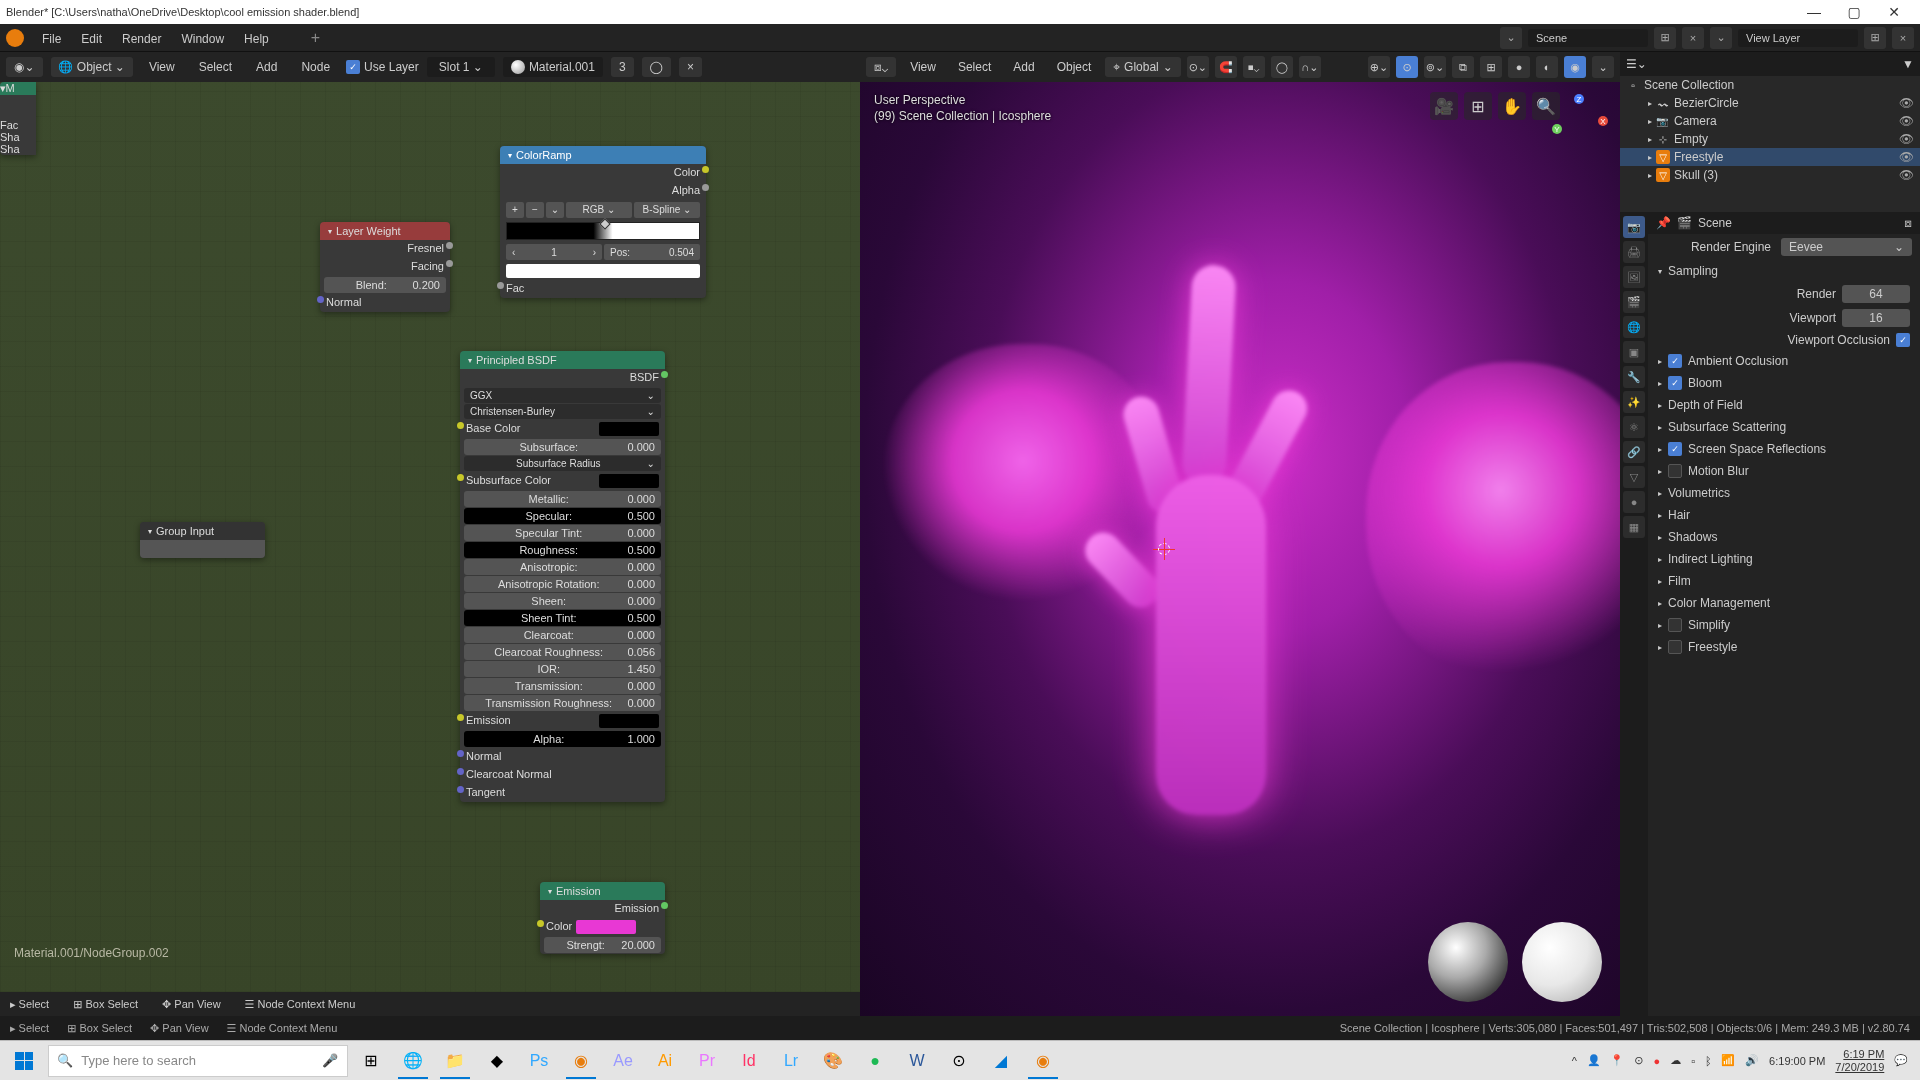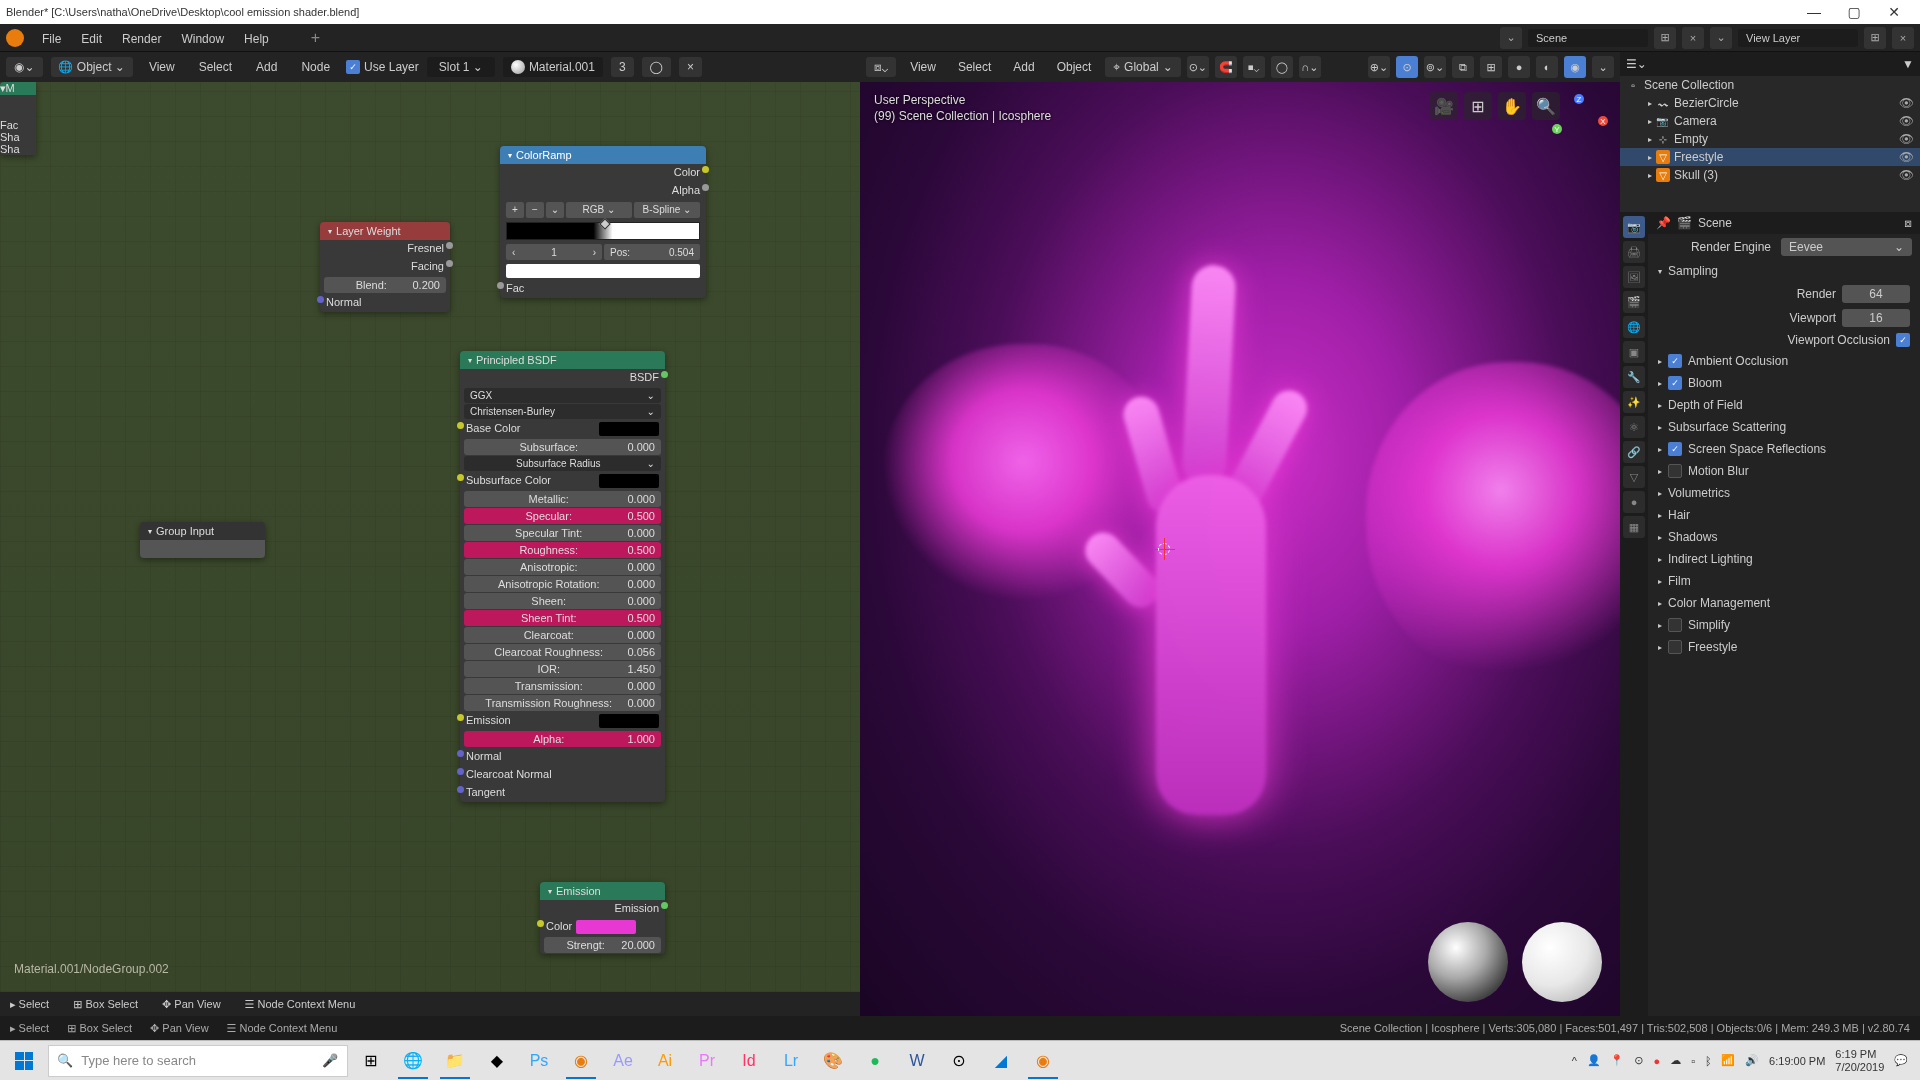--- a/index.html
+++ b/index.html
@@ -32,37 +32,37 @@
 .node-header .checkbox { width: 14px; height: 14px; background: #4a7fd4; border-radius: 2px; display: inline-flex; align-items: center; justify-content: center; color: #fff; font-size: 9px; margin-right: 4px; }
 .node-header .slot { background: #1c1c1c; padding: 3px 12px; border-radius: 3px; }
 .node-header .mat { background: #1c1c1c; padding: 3px 8px; border-radius: 3px; display: flex; align-items: center; gap: 4px; }
 .node-header .mat-sphere { width: 14px; height: 14px; border-radius: 50%; background: radial-gradient(circle at 35% 35%, #fff, #999); }
 
 .node-canvas { flex: 1; position: relative; overflow: hidden; background-image: 
   repeating-linear-gradient(90deg, rgba(0,0,0,0.06) 0 1px, transparent 1px 25px),
   repeating-linear-gradient(0deg, rgba(0,0,0,0.06) 0 1px, transparent 1px 25px); }
 
 .node-footer { height: 24px; background: #232323; display: flex; align-items: center; padding: 0 10px; font-size: 11px; color: #ccc; gap: 24px; }
-.node-breadcrumb { position: absolute; bottom: 16px; left: 14px; color: #b8b8a4; font-size: 12px; }
+.node-breadcrumb { position: absolute; bottom: 32px; left: 14px; color: #b8b8a4; font-size: 12px; }
 
 
 .nnode { position: absolute; background: #393939; border-radius: 4px; font-size: 11px; color: #ddd; box-shadow: 0 2px 6px rgba(0,0,0,0.4); }
 .nnode .ntitle { padding: 3px 8px; border-radius: 4px 4px 0 0; display: flex; align-items: center; gap: 4px; font-size: 11px; }
 .nnode .ntitle .arrow { font-size: 8px; }
 .nnode .nrow { display: flex; padding: 2px 6px; position: relative; min-height: 18px; }
 .nnode .nrow .sock { width: 7px; height: 7px; border-radius: 50%; position: absolute; }
 .nnode .nrow .sock.in { left: -3px; }
 .nnode .nrow .sock.out { right: -3px; }
 .nnode .nrow .sock.yellow { background: #c7c729; }
 .nnode .nrow .sock.green { background: #63c763; }
 .nnode .nrow .sock.purple { background: #6363c7; }
 .nnode .nrow .sock.grey { background: #999; }
 .nnode .rlabel { flex: 1; }
 .nnode .drag { background: #545454; border-radius: 3px; padding: 2px 6px; margin: 1px 4px; display: flex; justify-content: space-between; align-items: center; font-size: 11px; }
-.nnode .drag.pink { background: #be185d; }
+.nnode .drag.pink { background: #000000; }
 .nnode .swatch { width: 60px; height: 14px; background: #000; border-radius: 2px; margin-left: 4px; }
 .nnode .swatch.magenta { background: #e838d4; }
 
 
 .lw-node { left: 320px; top: 140px; width: 130px; }
 .lw-node .ntitle { background: #973c3c; }
 
 
 .gi-node { left: 140px; top: 440px; width: 125px; }
 .gi-node .ntitle { background: #333; }
@@ -171,21 +171,21 @@
 .taskbar { height: 40px; background: #e4e4e4; display: flex; align-items: center; padding: 0 4px; gap: 4px; border-top: 1px solid #bbb; }
 .taskbar .start { width: 40px; height: 32px; display: flex; align-items: center; justify-content: center; cursor: pointer; }
 .taskbar .winlogo { width: 18px; height: 18px; display: grid; grid-template: 1fr 1fr / 1fr 1fr; gap: 1px; }
 .taskbar .winlogo span { background: #0078d4; }
 .taskbar .search { flex: 0 0 300px; height: 32px; background: #fff; border: 1px solid #ccc; display: flex; align-items: center; padding: 0 8px; color: #888; font-size: 13px; gap: 8px; }
 .taskbar .search .mic { margin-left: auto; }
 .taskbar .tbicon { width: 38px; height: 36px; display: flex; align-items: center; justify-content: center; cursor: pointer; font-size: 16px; position: relative; }
 .taskbar .tbicon.active::after { content:''; position:absolute; bottom:0; left:4px; right:4px; height:2px; background:#0078d4; }
 .taskbar .tray { margin-left: auto; display: flex; align-items: center; gap: 10px; padding: 0 8px; font-size: 11px; color: #333; }
 .taskbar .tray .tic { cursor: pointer; }
-.taskbar .clock { text-align: left; line-height: 13px; }
+.taskbar .clock { text-align: right; line-height: 13px; text-decoration: underline; }
 </style>
 </head>
 <body>
 
 <div class="titlebar">
   <span>Blender* [C:\Users\natha\OneDrive\Desktop\cool emission shader.blend]</span>
   <span class="spacer"></span>
   <span class="winbtn">—</span>
   <span class="winbtn">▢</span>
   <span class="winbtn">✕</span>

